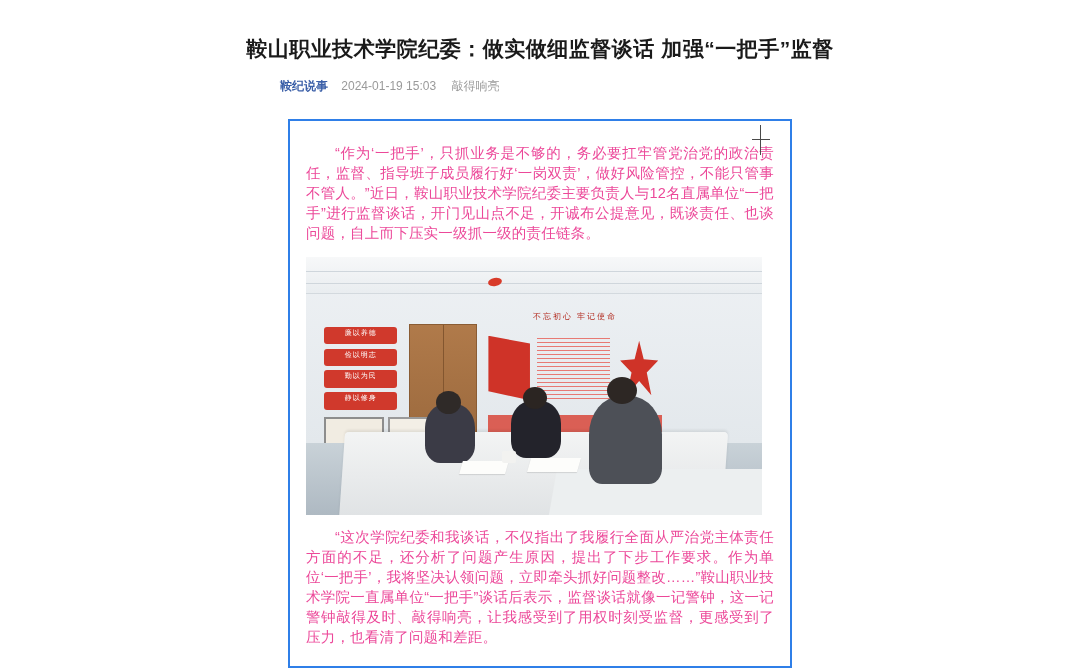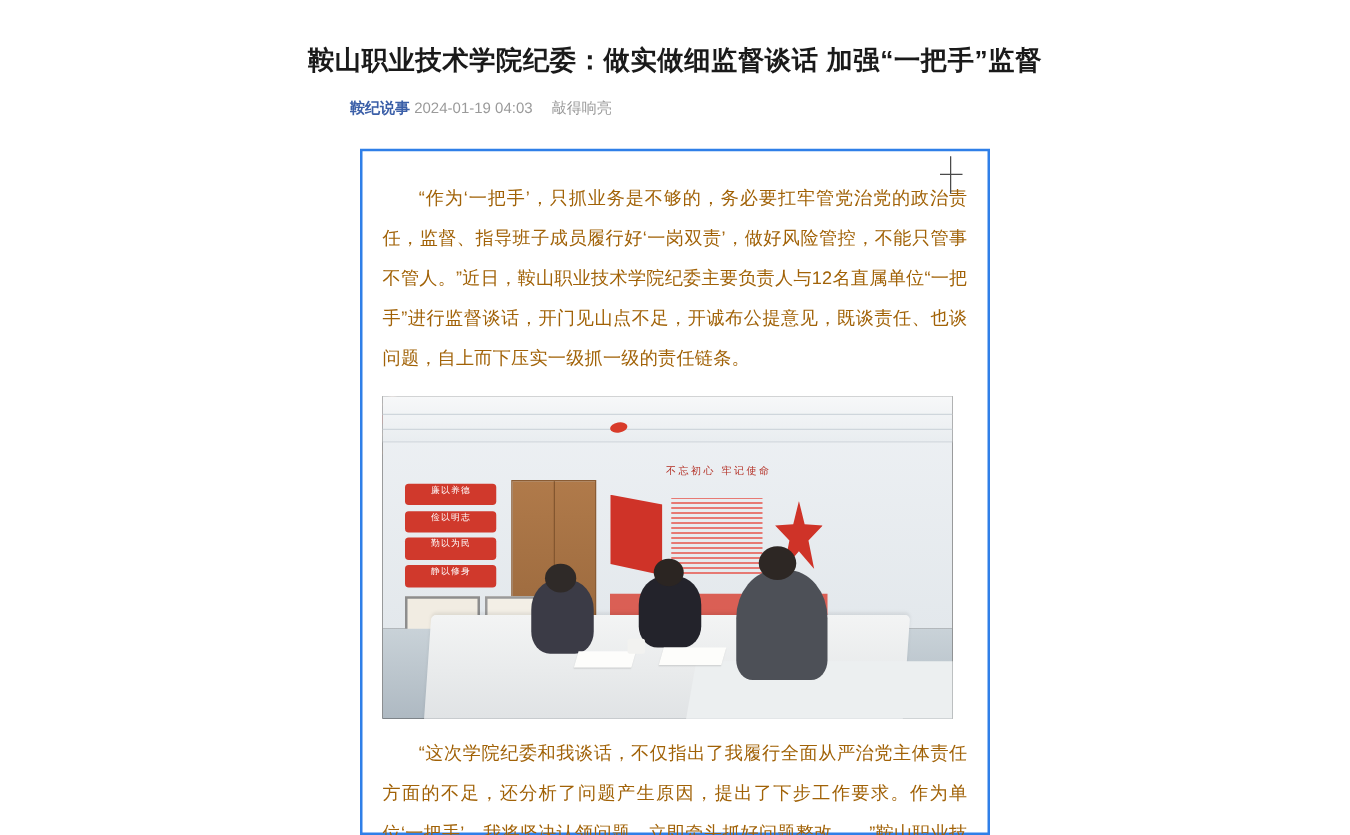--- a/index.html
+++ b/index.html
@@ -35,20 +35,21 @@
     margin-top: 14px;
     padding-left: 280px;
     text-align: left;
     font-size: 12px;
     color: #9a9a9a;
     line-height: 16px;
   }
   .meta-source {
     color: #3b5fa8;
     font-weight: bold;
+    margin-right: 10px;
   }
   .meta-date {
     margin-right: 12px;
   }
   .meta-location {
     color: #9a9a9a;
   }
   .content-frame {
     position: absolute;
     left: 288px;
@@ -82,33 +83,33 @@
     width: 18px;
     height: 1px;
     background: #4a4a4a;
   }
   .content-inner {
     padding: 22px 16px 0 16px;
   }
   p.para {
     margin: 0 0 14px 0;
     font-size: 14.5px;
-    line-height: 32px;
-    color: #a16207;
+    line-height: 20px;
+    color: #ec4899;
     text-align: justify;
     text-indent: 2em;
     letter-spacing: 0.2px;
   }
   .photo {
     position: relative;
     width: 456px;
     height: 258px;
     margin: 2px 0 12px 0;
     overflow: hidden;
-    background: #000000;
+    background: #5eead4;
   }
   
   .wall {
     position: absolute;
     left: 0; top: 0;
     width: 100%; height: 72%;
     background: linear-gradient(#eef1f4, #e3e8ec);
   }
   .ceiling {
     position: absolute;
@@ -293,21 +294,21 @@
 </style>
 </head>
 <body>
 
 <div class="page">
 
   <div class="article-header">
     <h1 class="article-title">鞍山职业技术学院纪委：做实做细监督谈话 加强“一把手”监督</h1>
     <div class="meta-row">
       <span class="meta-source">鞍纪说事</span>
-      <span class="meta-date">2024-01-19 04:03</span>
+      <span class="meta-date">2024-01-19 15:03</span>
       <span class="meta-location">敲得响亮</span>
     </div>
   </div>
 
   <div class="content-frame">
     <div class="crosshair">
       <div class="v"></div>
       <div class="h"></div>
     </div>
 

